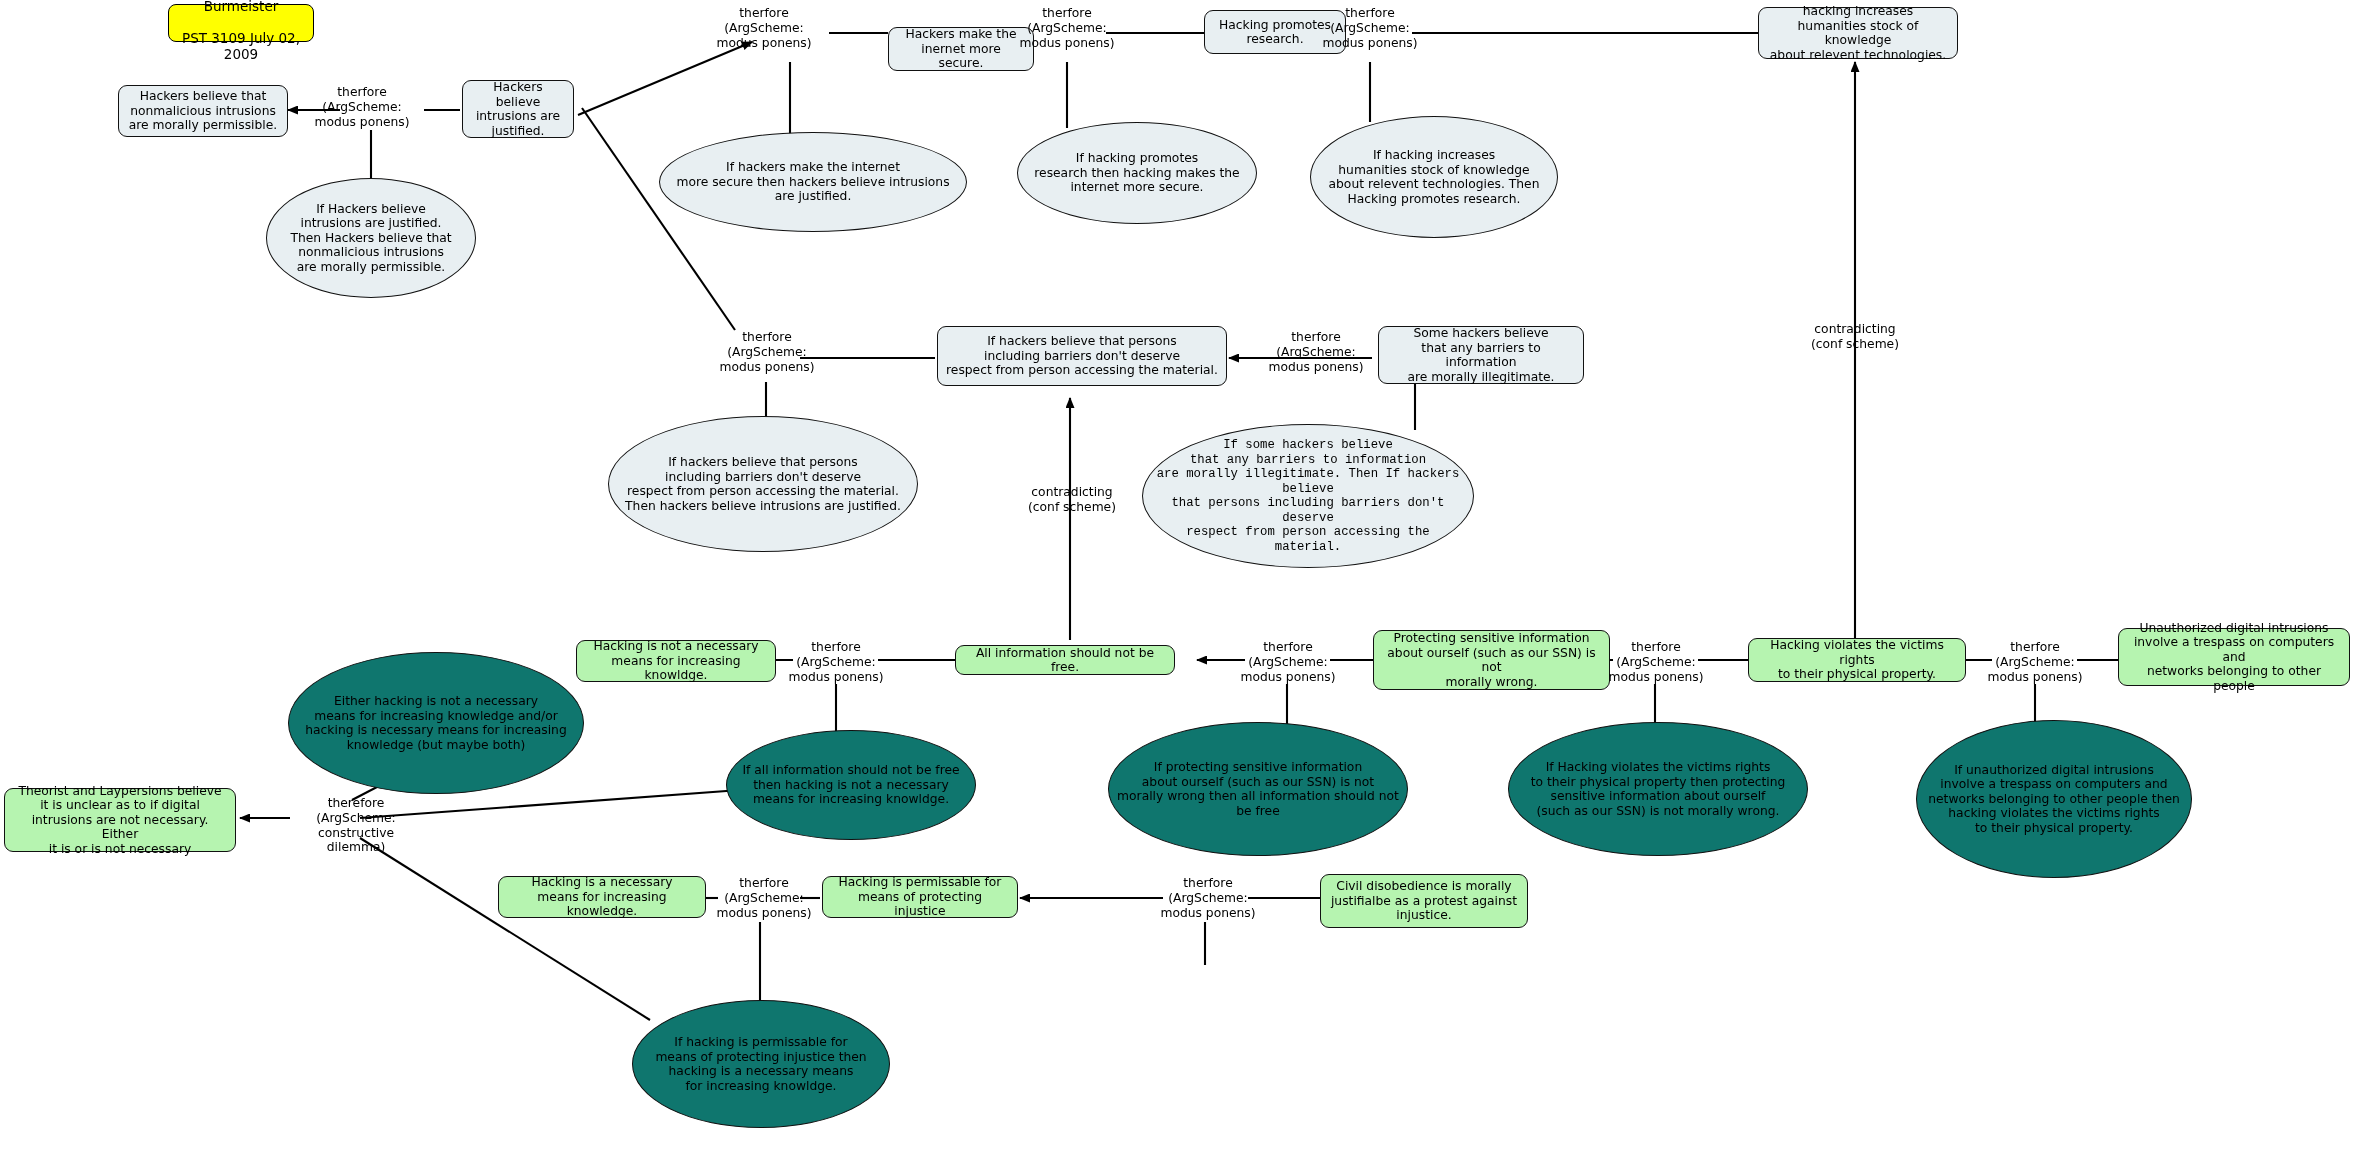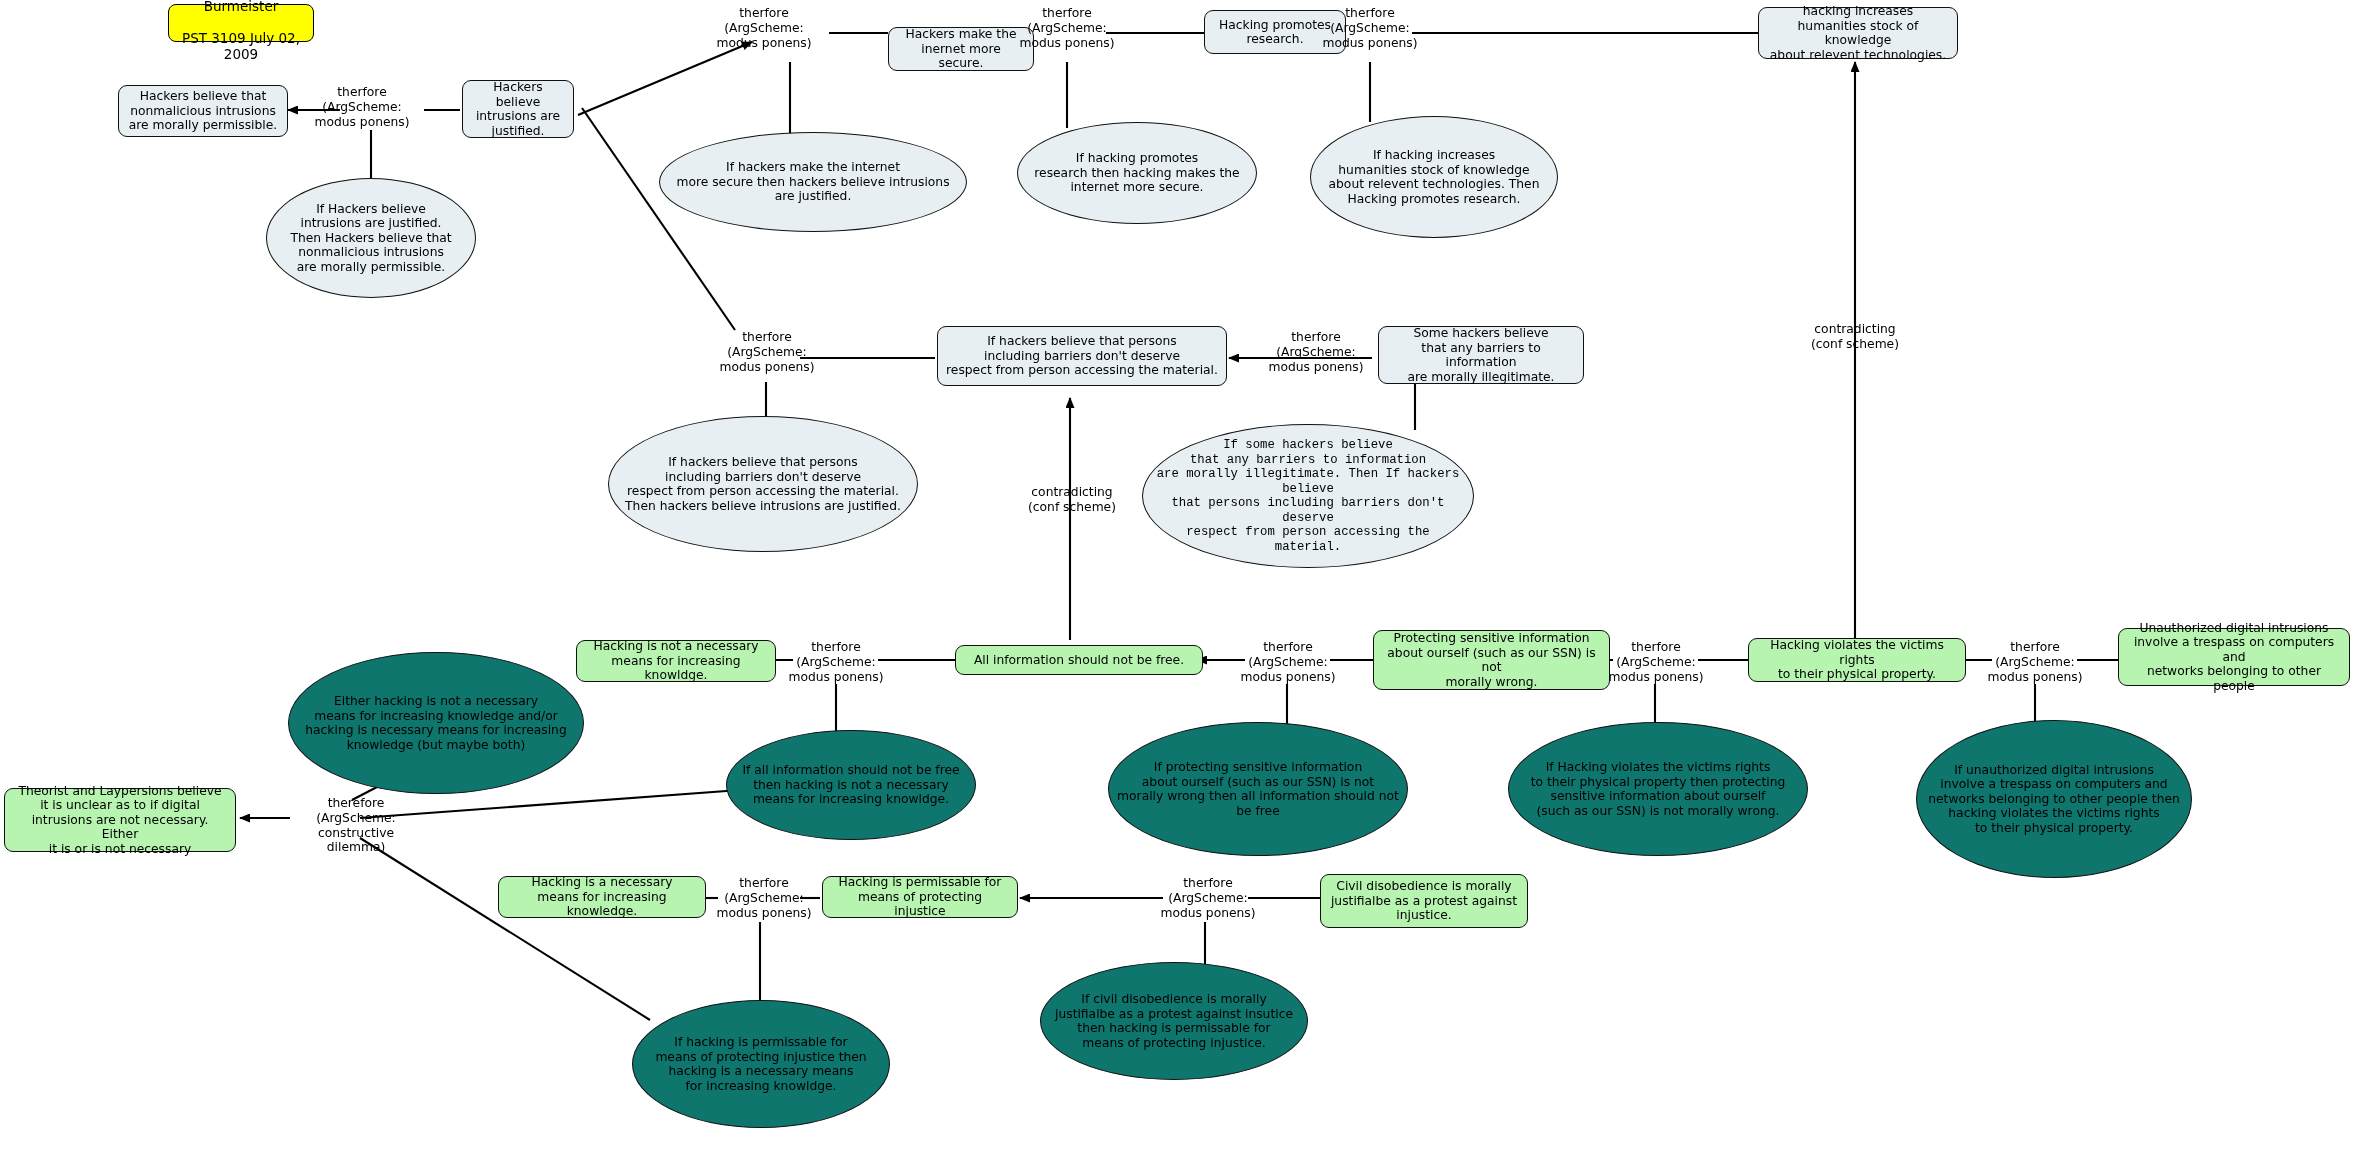--- a/index.html
+++ b/index.html
@@ -224,21 +224,21 @@
   <div class="label" style="left:1793px; top:322px; width:124px; font-size:12.3px;">contradicting
 (conf scheme)</div>
 
   <div class="node box green" style="left:576px; top:640px; width:200px; height:42px; font-size:12.3px;">Hacking is not a necessary
 means for increasing knowldge.</div>
 
   <div class="label" style="left:772px; top:640px; width:128px; font-size:12.3px;">therfore
 (ArgScheme:
 modus ponens)</div>
 
-  <div class="node box green" style="left:955px; top:645px; width:248px; height:30px; font-size:12.3px;">All information should not be free.</div>
+  <div class="node box green" style="left:955px; top:645px; width:220px; height:30px; font-size:12.3px;">All information should not be free.</div>
 
   <div class="node ellipse green" style="left:726px; top:730px; width:250px; height:110px; font-size:12.3px;">If all information should not be free
 then hacking is not a necessary
 means for increasing knowldge.</div>
 
   <div class="label" style="left:1224px; top:640px; width:128px; font-size:12.3px;">therfore
 (ArgScheme:
 modus ponens)</div>
 
   <div class="node box green" style="left:1340px; top:630px; width:237px; height:60px; font-size:12.3px;margin-left:33px;">Protecting sensitive information
@@ -307,18 +307,14 @@
 for increasing knowldge.</div>
 
   <div class="label" style="left:1144px; top:876px; width:128px; font-size:12.3px;">therfore
 (ArgScheme:
 modus ponens)</div>
 
   <div class="node box green" style="left:1320px; top:874px; width:208px; height:54px; font-size:12.3px;">Civil disobedience is morally
 justifialbe as a protest against
 injustice.</div>
 
-  <div class="node ellipse green" style="left:1040px; top:962px; width:268px; height:118px; font-size:12.3px;">If civil disobedience is morally
-justifialbe as a protest against insutice
-then hacking is permissable for
-means of protecting injustice.</div>
 
 </div>
 
 </body></html>

